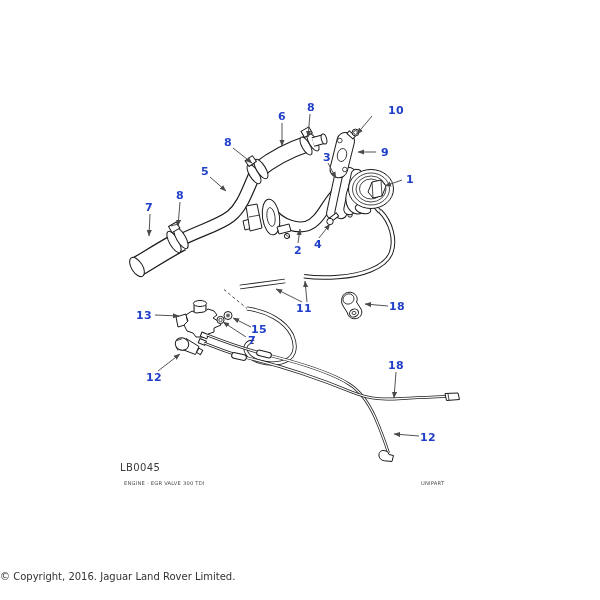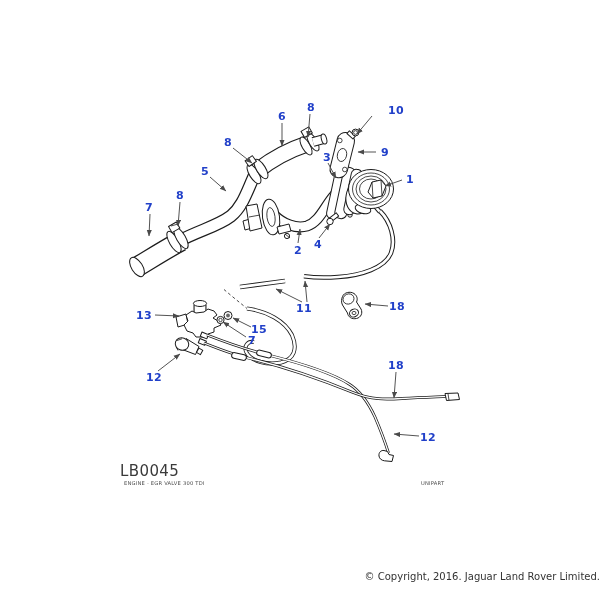--- a/index.html
+++ b/index.html
@@ -7,25 +7,25 @@
         font-family:"DejaVu Sans",sans-serif;}
   svg{position:absolute;left:0;top:0;}
   .o{fill:none;stroke:#1c1c1c;stroke-linecap:butt;stroke-linejoin:round;}
   .i{fill:none;stroke:#ffffff;stroke-linecap:butt;stroke-linejoin:round;}
   .fw{fill:#ffffff;stroke:#1c1c1c;stroke-width:1;stroke-linejoin:round;}
   .thin{fill:none;stroke:#1c1c1c;stroke-width:.8;}
   .leader{fill:none;stroke:#4a4a4a;stroke-width:.95;}
   .callout{position:absolute;transform:translate(-50%,-50%);
            font-weight:bold;font-size:11px;line-height:1;color:var(--callout,#2140c9);
            letter-spacing:.3px;cursor:pointer;}
-  .code-text{position:absolute;left:120px;top:462px;font-size:15px;color:#3a3a3a;letter-spacing:.4px;}
+  .code-text{position:absolute;left:120px;top:462px;font-size:10px;color:#3a3a3a;letter-spacing:.4px;}
   .small-caption{position:absolute;font-size:5.2px;color:#4a4a4a;letter-spacing:.2px;}
   .cap-left{left:124px;top:480px;}
   .cap-right{left:421px;top:480px;}
-  .copyright{position:absolute;left:0;top:571px;width:100%;text-align:right;
+  .copyright{position:absolute;left:0;top:571px;width:100%;text-align:left;
              font-size:10px;color:#333;}
 </style>
 </head>
 <body>
 
 <div class="page">
 
   <svg width="600" height="600" viewBox="0 0 600 600">
     <defs>
       <marker id="arr" markerUnits="userSpaceOnUse" markerWidth="7.5" markerHeight="7" refX="6.2" refY="3" orient="auto">

